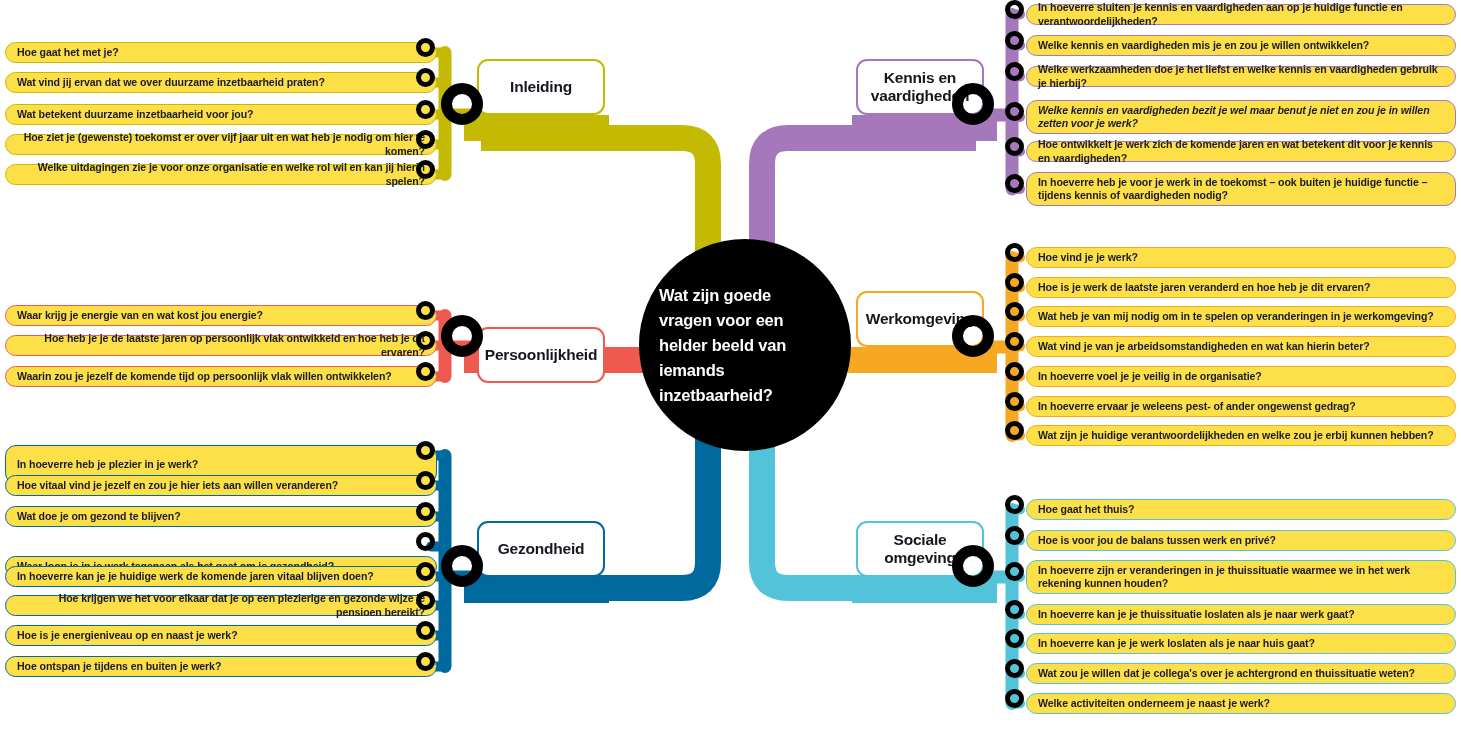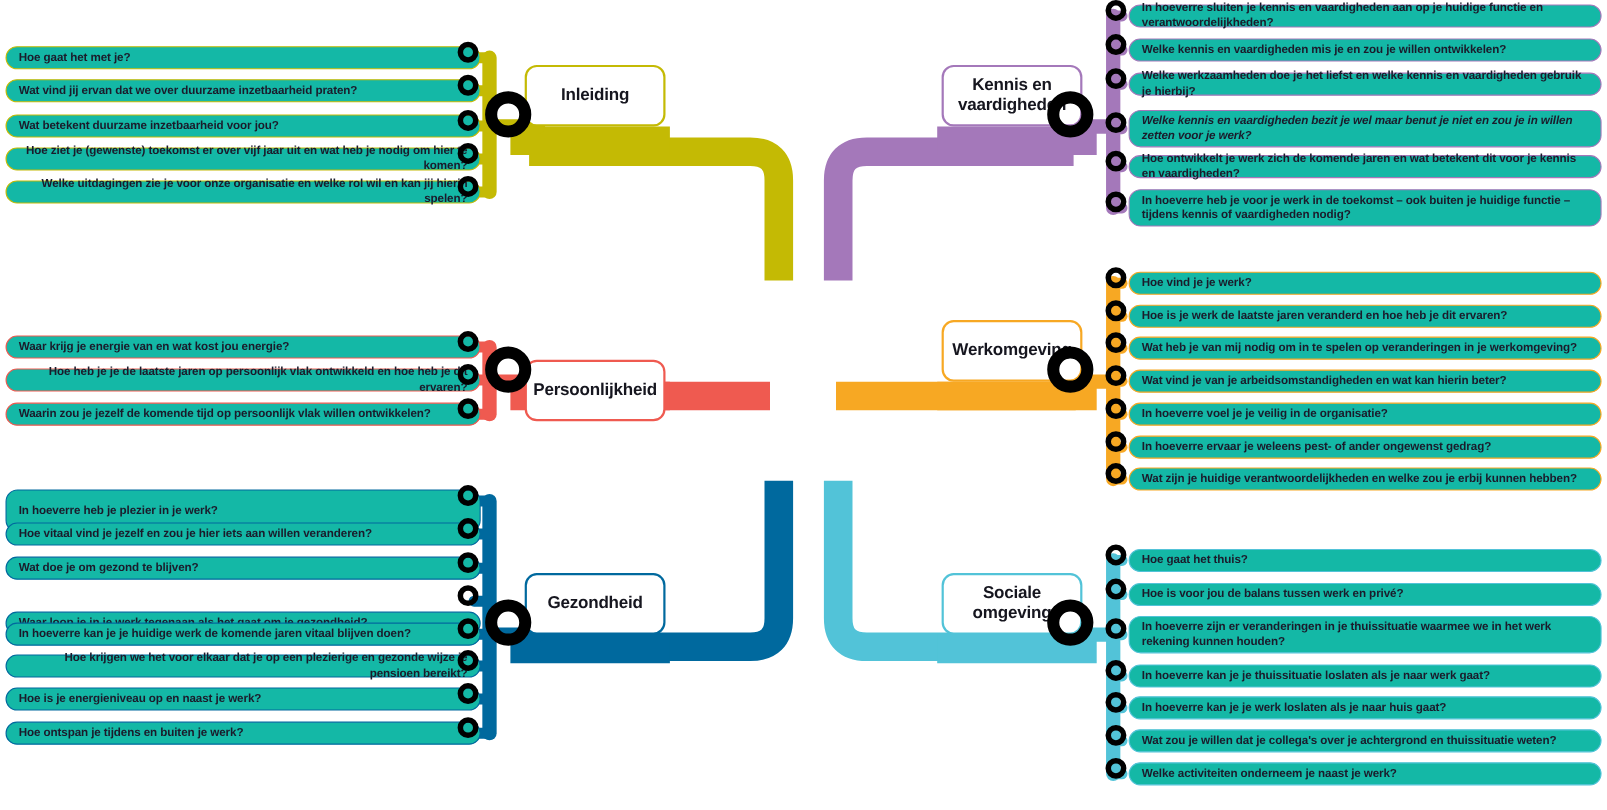--- a/index.html
+++ b/index.html
@@ -21,21 +21,21 @@
     height:736px;
     pointer-events:none;
   }
 
   
   .leaf{
     position:absolute;
     box-sizing:border-box;
     border:1.6px solid #999;
     border-radius:11px;
-    background:#14b8a6;
+    background:#fde047;
     display:flex;
     align-items:center;
     padding:2px 11px;
     font-size:10.6px;
     line-height:13.2px;
     color:#1b1b2b;
     font-weight:600;
     letter-spacing:-0.1px;
   }
   .leaf.right{ justify-content:flex-start; text-align:left; }
@@ -337,14 +337,17 @@
       <div class="hub big" style="left: 952px; top: 545px;"></div>
       <div class="hub small" style="left: 1005.3px; top: 494.8px;"></div>
       <div class="hub small" style="left: 1005.3px; top: 525.8px;"></div>
       <div class="hub small" style="left: 1005.3px; top: 562.3px;"></div>
       <div class="hub small" style="left: 1005.3px; top: 599.8px;"></div>
       <div class="hub small" style="left: 1005.3px; top: 628.8px;"></div>
       <div class="hub small" style="left: 1005.3px; top: 658.8px;"></div>
       <div class="hub small" style="left: 1005.3px; top: 688.8px;"></div>
     </div>
 
+  <div id="center-node">
+    <div id="center-text">Wat zijn goede vragen voor een helder beeld van iemands inzetbaarheid?</div>
+  </div>
 
 </div>
 
 </body></html>

